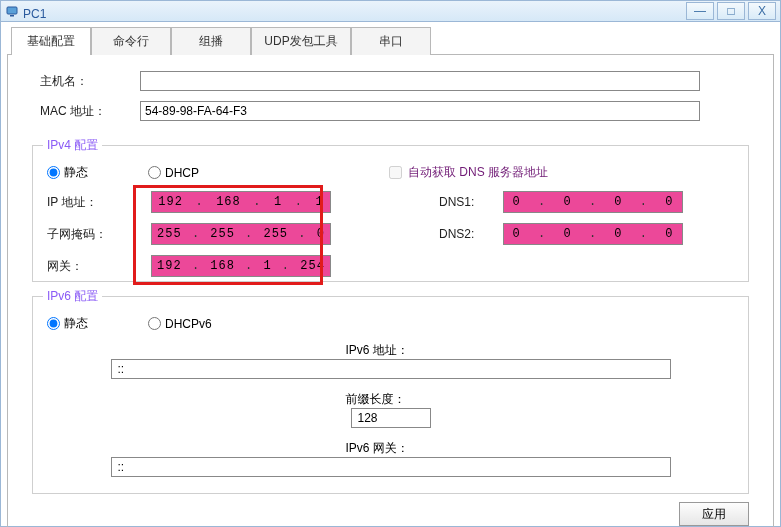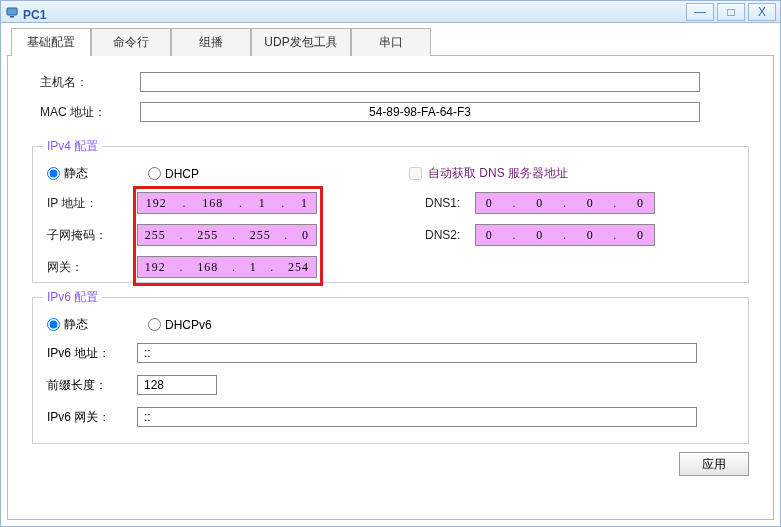--- a/index.html
+++ b/index.html
@@ -27,21 +27,21 @@
     padding: 0 4px;
     border-bottom: 1px solid #9bb7d6;
   }
   .titlebar .icon {
     width: 14px; height: 14px;
     margin-right: 4px;
     display:inline-flex;align-items:center;justify-content:center;
   }
   .titlebar .title {
     color: #2a5a9e;
-    font-weight: bold;
+    font-weight: normal;
     flex: 1;
     margin-top: 6px;
   }
   .winbtn {
     width: 28px; height: 18px;
     border: 1px solid #9bb7d6;
     background: linear-gradient(#f4f9fd,#d9ebf8);
     margin-left: 3px;
     display: flex; align-items: center; justify-content: center;
     color: #3b6ea5;
@@ -90,61 +90,62 @@
     font-size: 12px;
   }
   .txtinput {
     height: 20px;
     border: 1px solid #888;
     padding: 1px 4px;
     font-size: 12px;
     font-family: inherit;
     background:#fff;
   }
-  .wide { width: 560px; text-align: center; }
+  .wide { width: 560px; }
   fieldset.group {
     border: 1px solid #cfcfcf;
     margin-top: 6px;
     padding: 10px 14px 4px 14px;
     position: relative;
   }
   fieldset.group > legend {
     font-size: 12px;
     color: #8b5cf6;
     padding: 0 4px;
     margin-left: -4px;
   }
-  .radio-row { display:flex; align-items:flex-start; gap: 60px; margin-bottom:10px;}
+  .radio-row { display:flex; align-items:flex-start; gap: 40px; margin-bottom:10px;}
   .radio-row .optset { display:flex; gap:40px; align-items:center;}
   .radio-opt { display:flex; align-items:center; gap:4px;}
   .chk-opt { display:flex; align-items:center; gap:6px; color:#888; margin-left:150px;}
   .ipbox {
     display:flex;
     align-items:center;
     border:1px solid #888;
     height:22px;
     width:180px;
     justify-content: space-around;
-    background:#f0abfc;
-    font-family: Liberation Serif, serif;
+    background:#ec4899;
+    font-family: Liberation Mono, monospace;
     letter-spacing:1px;
+    margin-left:14px;
   }
   .ipbox span { text-align:center; }
   .ipbox .dot { color:#333; }
   .cols { display:flex; gap:108px;}
   .col { display:flex; flex-direction:column; gap:10px;}
   .fieldrow { display:flex; align-items:center; }
   .fieldrow .flabel { width:90px; color:#222;}
   .fieldrow .flabel.narrow { width:50px;}
   .redbox {
     position:absolute;
     border:3px solid #e11b1b;
     pointer-events:none;
   }
-  .ipv6row { display:flex; align-items:center; margin-bottom:12px;}
+  .ipv6row { display:flex; align-items:center; margin-bottom:12px;flex-direction:column;}
   .ipv6row .ilabel { width:90px;}
   .ipv6input { height:20px; border:1px solid #888; padding:1px 6px; font-size:12px; width:560px; background:#fff;}
   .ipv6short { width:80px;}
   .footer { display:flex; justify-content:flex-end; padding-top:8px;}
   .apply-btn {
     width:70px; height:24px;
     border:1px solid #999;
     background: linear-gradient(#fdfdfd,#e6e6e6);
     font-size:12px;
     cursor:default;

